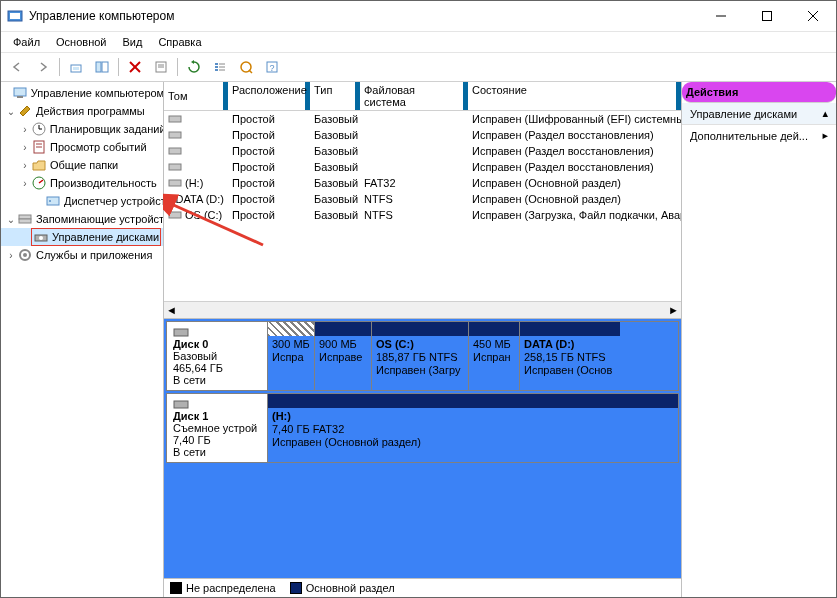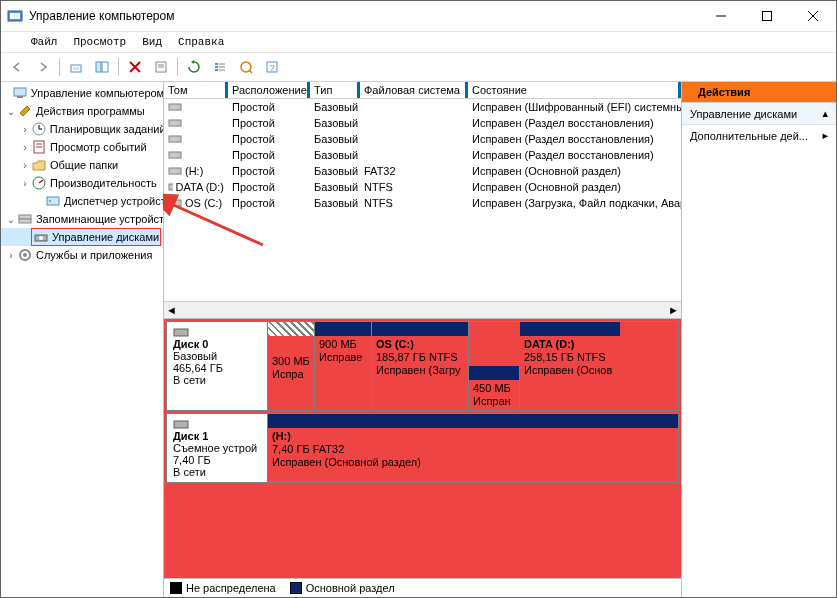--- a/index.html
+++ b/index.html
@@ -2,61 +2,61 @@
 <html><head>
 <meta charset="utf-8">
 <style>
 html,body{margin:0;padding:0;font-family:"Segoe UI",Tahoma,sans-serif;font-size:11px;color:#000;background:#fff;overflow:hidden;}
 .window{width:837px;height:598px;border:1px solid #646464;box-sizing:border-box;display:flex;flex-direction:column;position:relative;}
 .titlebar{height:30px;display:flex;align-items:center;padding:0 0 0 6px;background:#fff;border-bottom:1px solid #e5e5e5;}
 .titlebar .ticon{width:16px;height:16px;margin-right:6px;}
 .titlebar .title{flex:1;font-size:12px;}
 .winbtns{display:flex;height:100%;}
 .winbtn{width:46px;display:flex;align-items:center;justify-content:center;}
-.menubar{display:flex;gap:4px;padding:2px 24px;border-bottom:1px solid #e5e5e5;font-family:Liberation Mono, monospace;}
+.menubar{display:flex;gap:4px;padding:2px 6px;border-bottom:1px solid #e5e5e5;}
 .menubar span{padding:2px 6px;cursor:default;}
 .toolbar{display:flex;align-items:center;gap:2px;padding:2px 4px;border-bottom:1px solid #d0d0d0;}
 .tbtn{width:22px;height:22px;display:flex;align-items:center;justify-content:center;border:1px solid transparent;}
 .tsep{width:1px;height:18px;background:#c0c0c0;margin:0 2px;}
 .body{flex:1;display:flex;min-height:0;}
 .tree{width:162px;border-right:1px solid #c0c0c0;overflow:hidden;padding-top:2px;}
 .tnode{display:flex;align-items:center;height:16px;padding:1px 0;white-space:nowrap;}
 .twist{width:12px;text-align:center;color:#595959;font-size:10px;cursor:default;}
 .ticon2{width:16px;height:16px;margin-right:3px;flex-shrink:0;}
 .tlabel{white-space:nowrap;overflow:hidden;}
 .tnode.selected{background:#cde8ff;}
 .tnode.selected .tlabel{background:#cde8ff;}
 .selbox{border:1px solid #e23b2e;padding:0 1px;}
 .mid{flex:1;display:flex;flex-direction:column;min-width:0;border-right:1px solid #c0c0c0;}
 .grid{flex:0 0 auto;height:236px;display:flex;flex-direction:column;border-bottom:1px solid #c0c0c0;overflow:hidden;}
 .ghead{display:flex;background:#fff;border-bottom:1px solid #d0d0d0;}
-.gh{border-right:3px solid #0369a1;padding:2px 4px;background:#fff;box-sizing:border-box;}
+.gh{border-right:5px solid #0369a1;padding:2px 4px;background:#fff;box-sizing:border-box;}
 .grow{display:flex;align-items:center;height:16px;}
 .gc{padding:0 4px;box-sizing:border-box;overflow:hidden;white-space:nowrap;}
 .c0{width:64px;display:flex;align-items:center;gap:3px;}
 .c1{width:82px;}
 .c2{width:50px;}
 .c3{width:108px;}
 .c4{flex:1;}
 .gscroll{height:16px;border-top:1px solid #d0d0d0;background:#f0f0f0;display:flex;align-items:center;justify-content:space-between;padding:0 2px;}
-.disks{flex:1;overflow:auto;background:#ef4444;}
+.disks{flex:1;overflow:auto;background:#3b82f6;}
 .drow{display:flex;border:1px solid #808080;margin:2px;}
 .dlabel{width:88px;border-right:1px solid #808080;padding:4px 6px;background:#fff;}
 .dlabel b{display:block;}
 .dparts{flex:1;display:flex;}
 .dpart{border-right:1px solid #808080;display:flex;flex-direction:column;min-width:0;}
 .dpart:last-child{border-right:none;}
 .dpart .bar{height:14px;background:#0a246a;}
 .dpart .bar.hatch{background:repeating-linear-gradient(45deg,#808080 0 2px,#fff 2px 5px);}
 .dpart .txt{padding:2px 4px;font-size:11px;line-height:13px;white-space:nowrap;overflow:hidden;}
 .legend{border-top:1px solid #c0c0c0;padding:3px 6px;display:flex;gap:14px;align-items:flex-end;}
 .lg{display:flex;align-items:center;gap:4px;}
 .sw{width:10px;height:10px;border:1px solid #000;}
 .right{width:154px;display:flex;flex-direction:column;}
-.rhead{background:#f97316;padding:4px 16px;font-weight:600;border-bottom:1px solid #d0d0d0;}
+.rhead{background:#d946ef;padding:4px 4px;font-weight:600;border-bottom:1px solid #d0d0d0;border-radius:9px;}
 .ritem{padding:4px 8px;background:#eef5fb;border-bottom:1px solid #e0e0e0;display:flex;align-items:center;justify-content:space-between;}
 .ritem2{padding:4px 8px;display:flex;align-items:flex-end;justify-content:space-between;}
 .arrow{position:absolute;left:162px;top:192px;pointer-events:none;}
 svg{display:block;}
 </style>
 </head>
 <body>
 
 <div class="window">
   <div class="titlebar">
@@ -82,21 +82,21 @@
           <svg width="10" height="10">
             <line x1="0" y1="0" x2="10" y2="10" stroke="#000"></line>
             <line x1="10" y1="0" x2="0" y2="10" stroke="#000"></line>
           </svg>
         </div>
     </div>
   </div>
 
   <div class="menubar">
     <span>Файл</span>
-    <span>Просмотр</span>
+    <span>Основной</span>
     <span>Вид</span>
     <span>Справка</span>
   </div>
 
   <div class="toolbar">
     <div class="tbtn">
         <svg width="14" height="14">
           <path d="M9 3 L4 7 L9 11" fill="none" stroke="#888" stroke-width="1.5"></path>
         </svg>
       </div>
@@ -374,33 +374,33 @@
           <div class="dlabel">
             <span><svg width="16" height="12">
                   <rect x="1" y="3" width="14" height="7" fill="#b0b0b0" stroke="#606060"></rect>
                 </svg></span>
             <b>Диск 0</b>
             <div>Базовый</div>
             <div>465,64 ГБ</div>
             <div>В сети</div>
           </div>
           <div class="dparts" id="d0parts">
-              <div class="dpart" style="width: 46px; gap: 17px;">
+              <div class="dpart" style="width: 46px;">
                 <div class="bar hatch"></div>
                 <div class="txt">300 МБ<br>Испра</div>
               </div>
               <div class="dpart" style="width: 56px;">
                 <div class="bar"></div>
                 <div class="txt">900 МБ<br>Исправе</div>
               </div>
               <div class="dpart" style="width: 96px;">
                 <div class="bar"></div>
                 <div class="txt"><b>OS  (C:)</b><br>185,87 ГБ NTFS<br>Исправен (Загру</div>
               </div>
-              <div class="dpart" style="width: 50px; margin-top: 44px;">
+              <div class="dpart" style="width: 50px;">
                 <div class="bar"></div>
                 <div class="txt">450 МБ<br>Испран</div>
               </div>
               <div class="dpart" style="width: 100px;">
                 <div class="bar"></div>
                 <div class="txt"><b>DATA  (D:)</b><br>258,15 ГБ NTFS<br>Исправен (Основ</div>
               </div>
             </div>
         </div>
 

